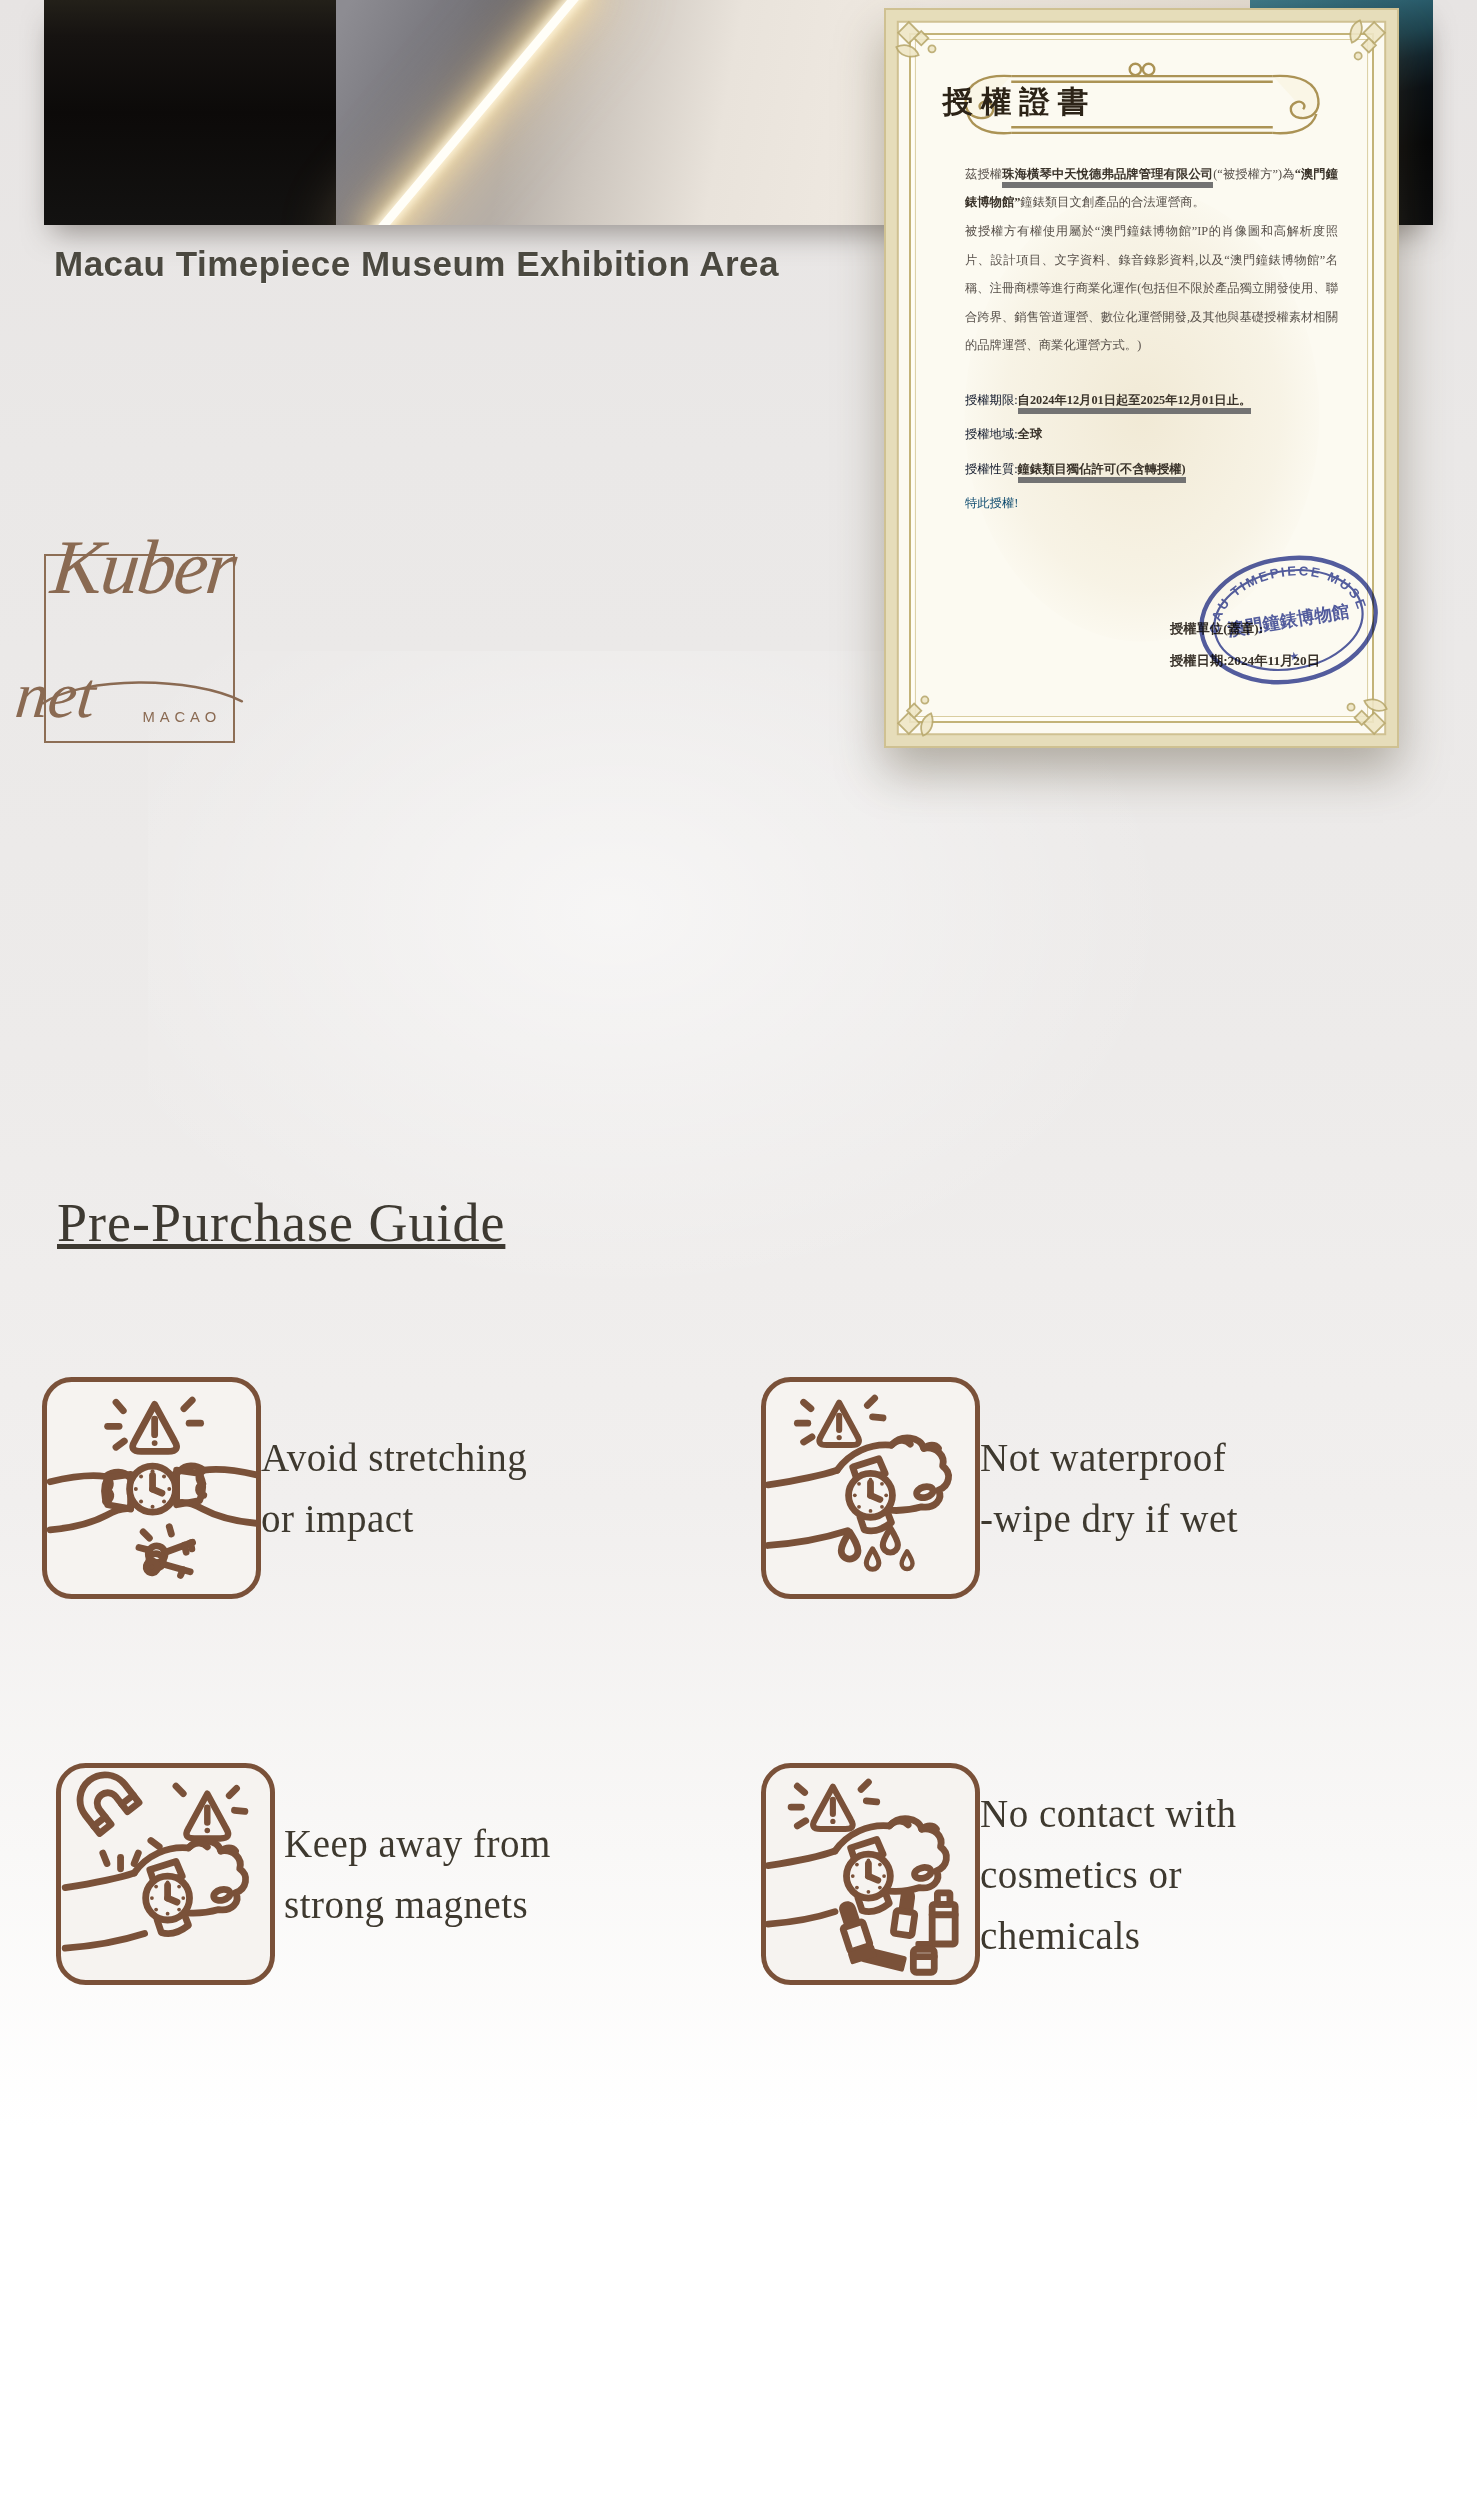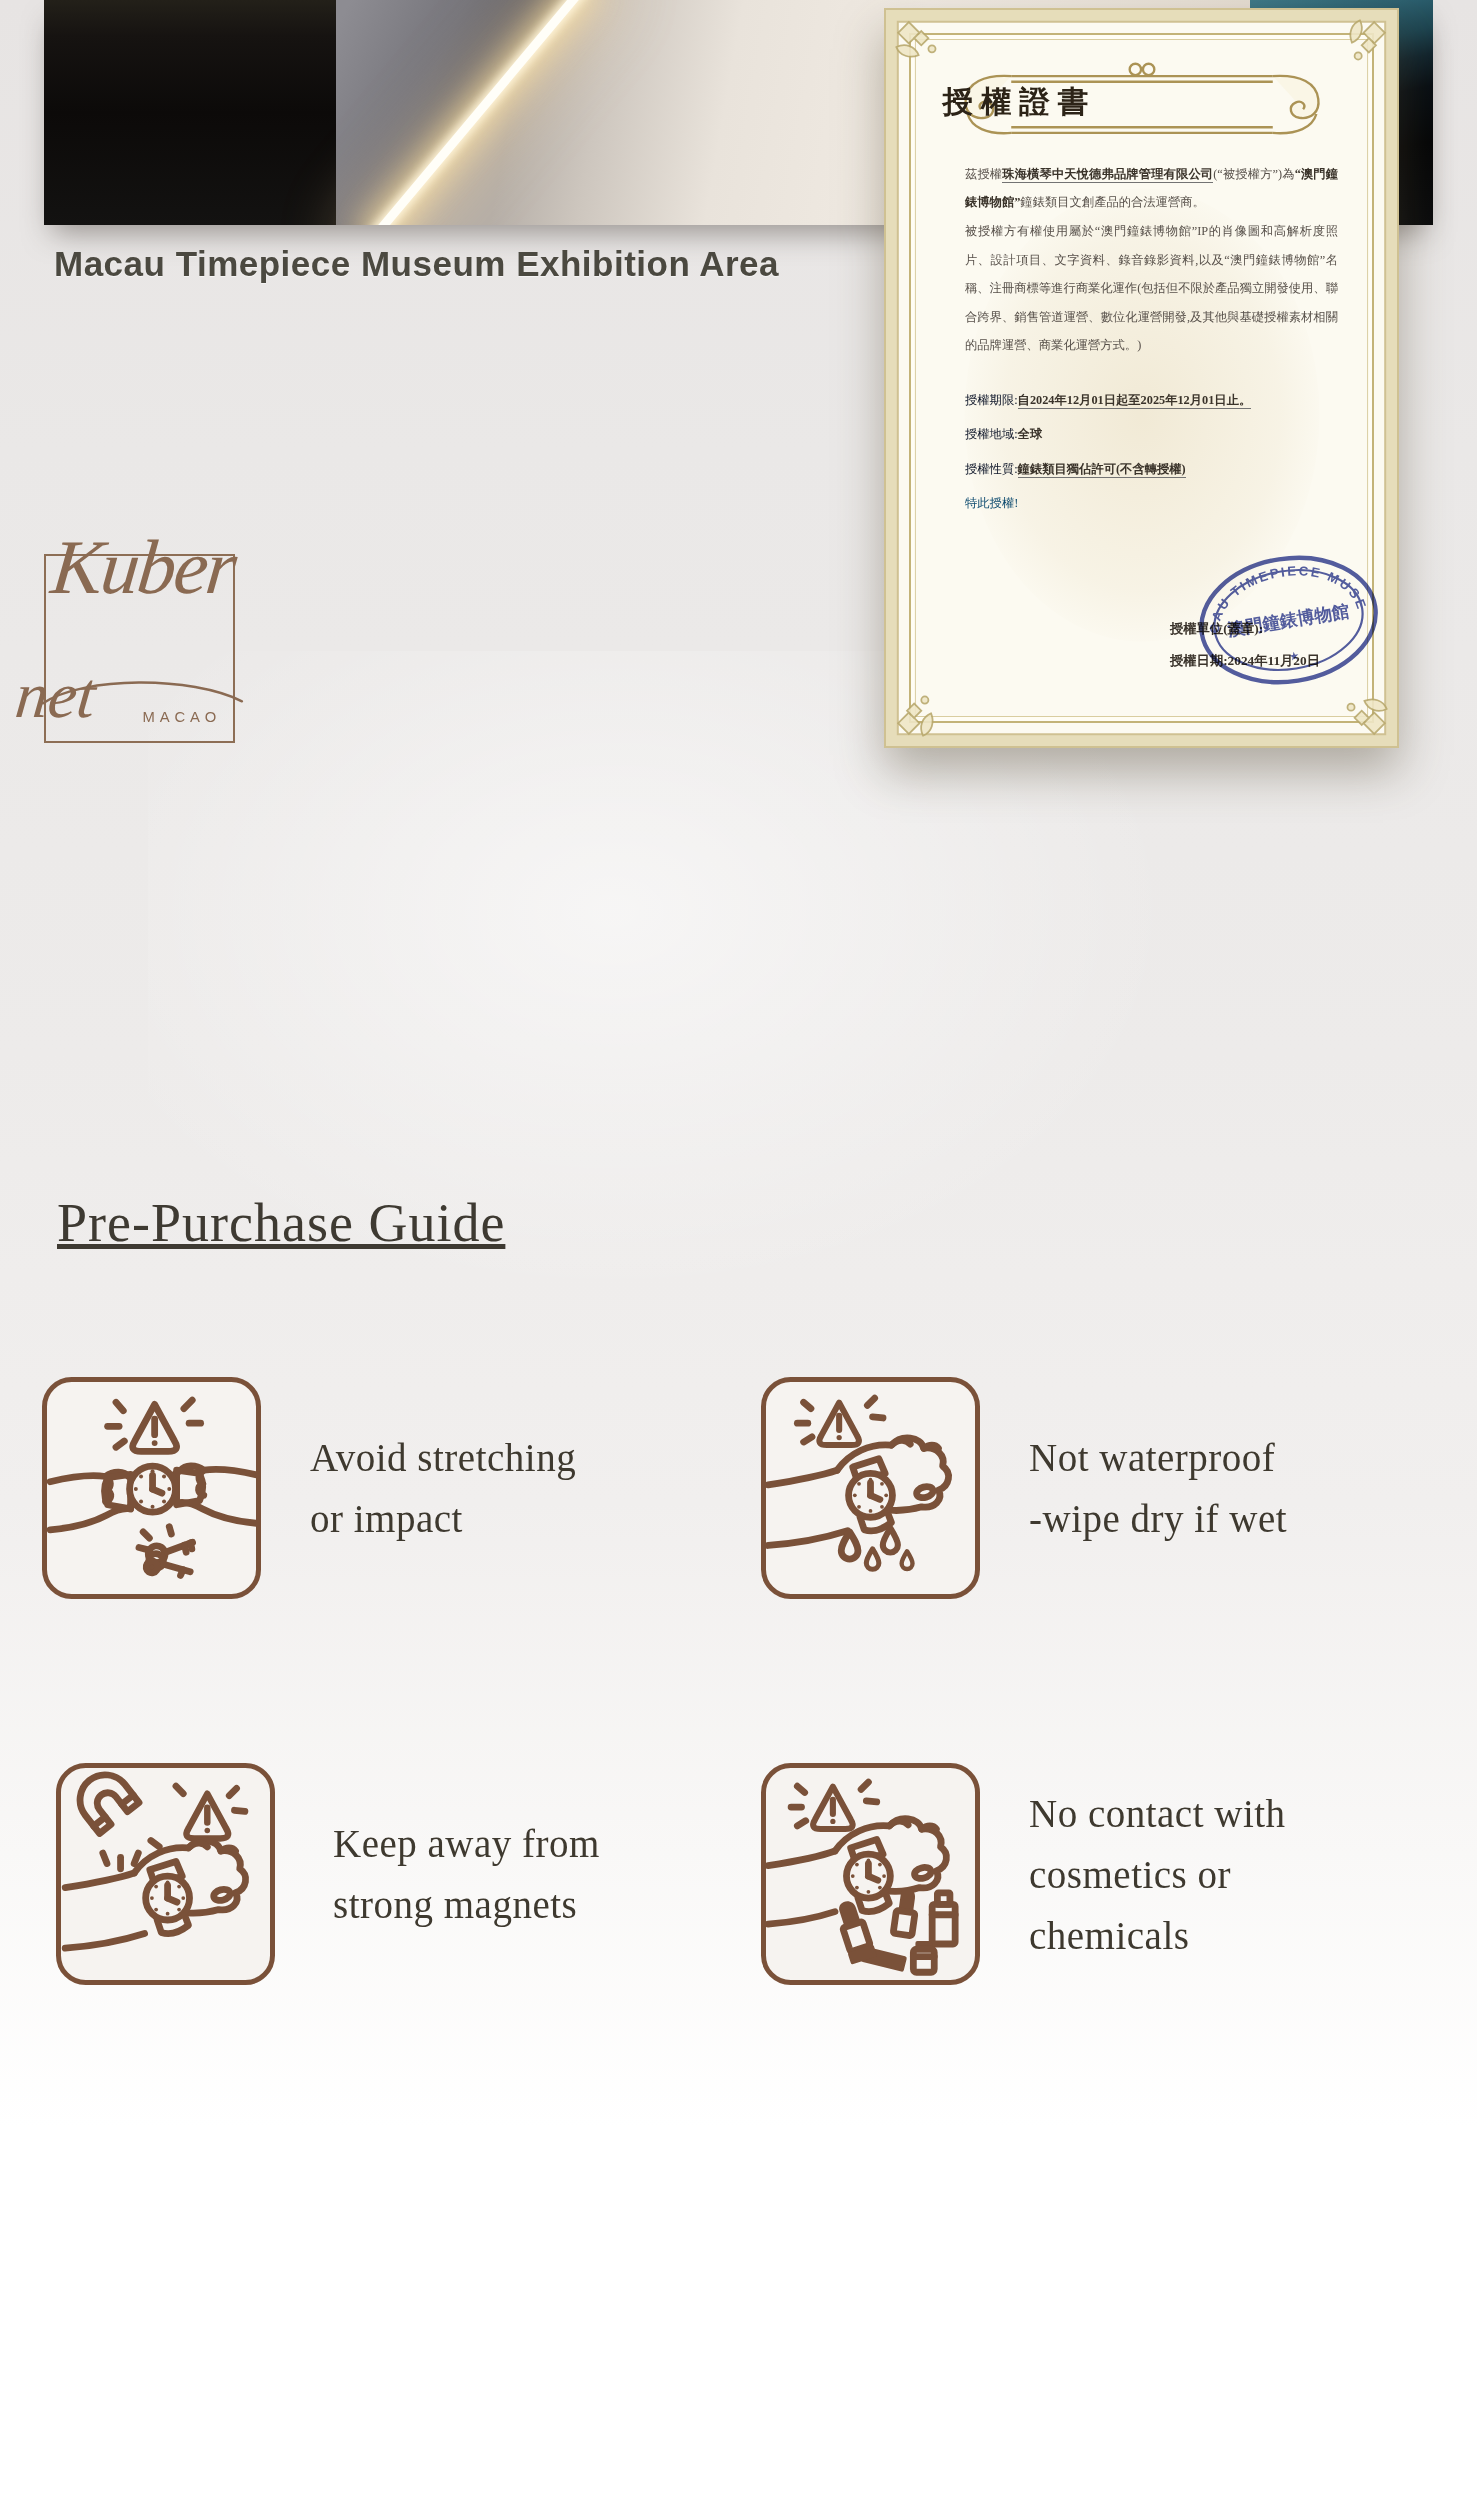--- a/index.html
+++ b/index.html
@@ -44,21 +44,21 @@
 
   .cert-banner{position:absolute;left:50%;top:47px;width:398px;height:95px;transform:translateX(-50%);}
   .cert-banner-svg{position:absolute;inset:0;width:100%;height:100%;}
   .cert-title{position:absolute;left:0;right:0;top:25.6px;text-align:left;
         font-size:30.5px;font-weight:bold;color:#2c2317;letter-spacing:7.9px;}
 
   .cert-body{position:absolute;left:79px;right:59px;top:150px;font-size:12.3px;line-height:28.6px;
         color:#57504a;text-align:justify;}
   .cert-body p{margin:0;}
   .b{font-weight:bold;color:#3a332a;}
-  .u{border-bottom:1px solid #737373;padding-bottom:1px;}
+  .u{border-bottom:6px solid #737373;padding-bottom:1px;}
 
   .cert-fields{position:absolute;left:79px;right:57px;top:378px;font-size:12.3px;line-height:24.6px;color:#57504a;text-align:justify;}
   .cert-fields .row{margin:0 0 9.9px 0;}
   .cert-fields .lbl{color:#0f172a;margin-top:11px;}
   .cert-closing{margin-top:13.8px;color:#0c4a6e;}
 
   .cert-sig{position:absolute;left:284px;top:603px;font-size:13.3px;font-weight:bold;color:#3a332b;line-height:32.5px;}
   .stamp{position:absolute;right:11.8px;top:538px;width:193px;height:144px;transform:rotate(-9deg);
         opacity:.88;mix-blend-mode:multiply;}
 
@@ -75,21 +75,21 @@
   .guide-heading{position:absolute;left:57px;top:1192px;margin:0;font-size:54px;font-weight:400;
         color:#3e3a32;letter-spacing:1px;text-decoration:underline;}
   .guide-item{position:absolute;display:flex;align-items:center;}
   .gi-1{left:42px;top:1377px;}
   .gi-2{left:761px;top:1377px;}
   .gi-3{left:56px;top:1763px;gap:9px;}
   .gi-4{left:761px;top:1763px;}
   .icon-box{flex:none;width:219px;height:222px;border:5.9px solid #7a5139;border-radius:29.6px;
         background:#f6f3f0;box-sizing:border-box;overflow:hidden;}
   .icon-box svg{width:100%;height:100%;display:block;}
-  .guide-label{margin-left:49px;width:463px;font-size:39px;line-height:61px;color:#3e392f;
+  .guide-label{width:463px;font-size:39px;line-height:61px;color:#3e392f;
         white-space:pre-line;letter-spacing:0.5px;}
 
   .ic{stroke:#7a5139;fill:none;stroke-width:6.5;stroke-linecap:round;stroke-linejoin:round;}
   .icfill{fill:#7a5139;stroke:none;}
   .icface{fill:#f6f3f0;}
 </style>
 </head>
 <body>
 
 <div class="page">

